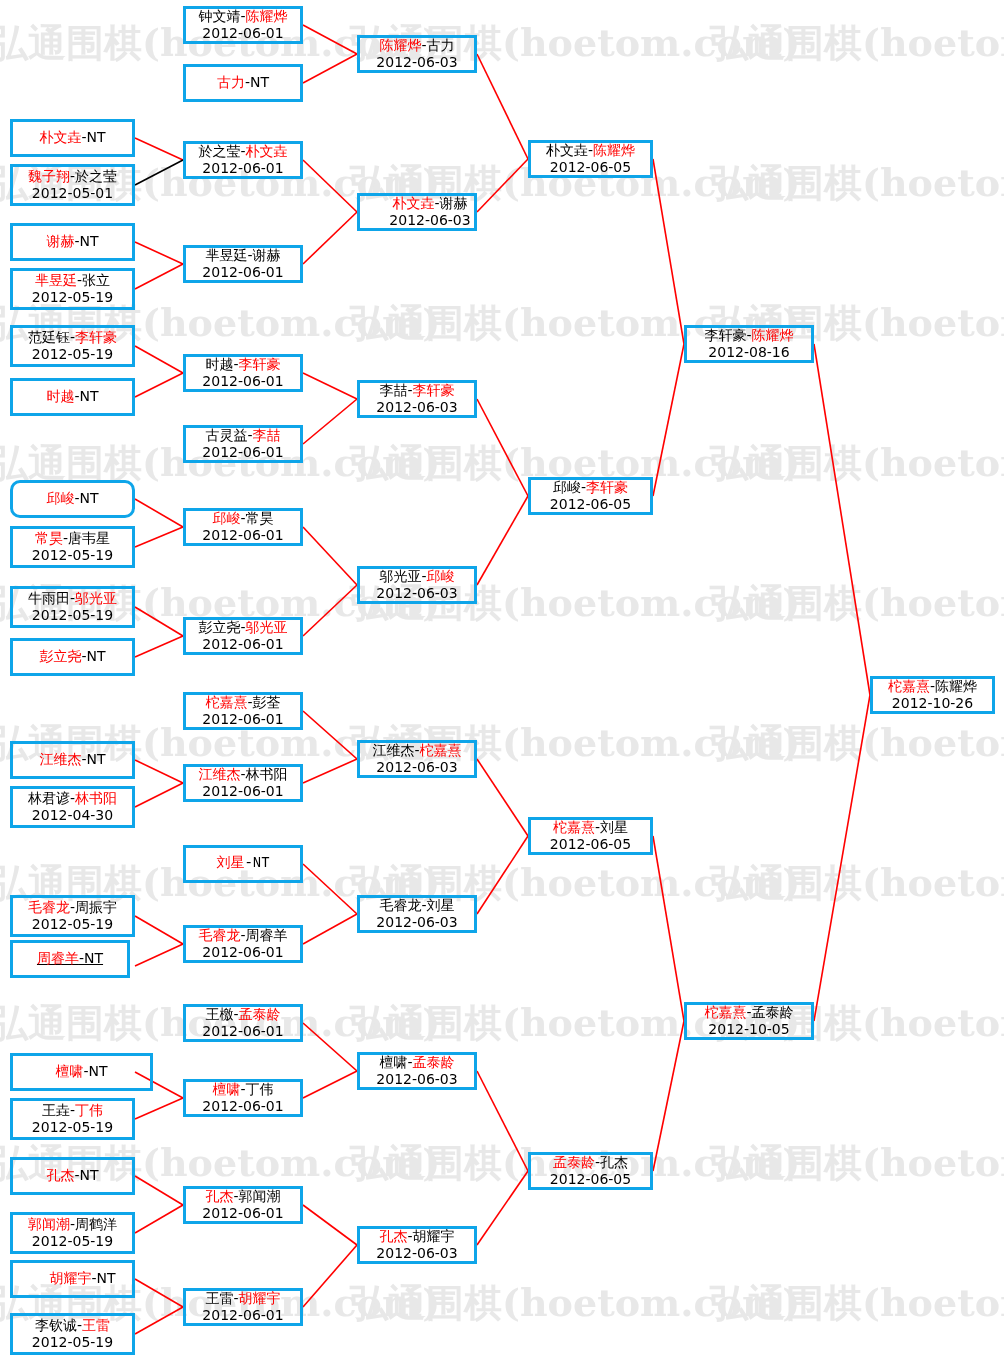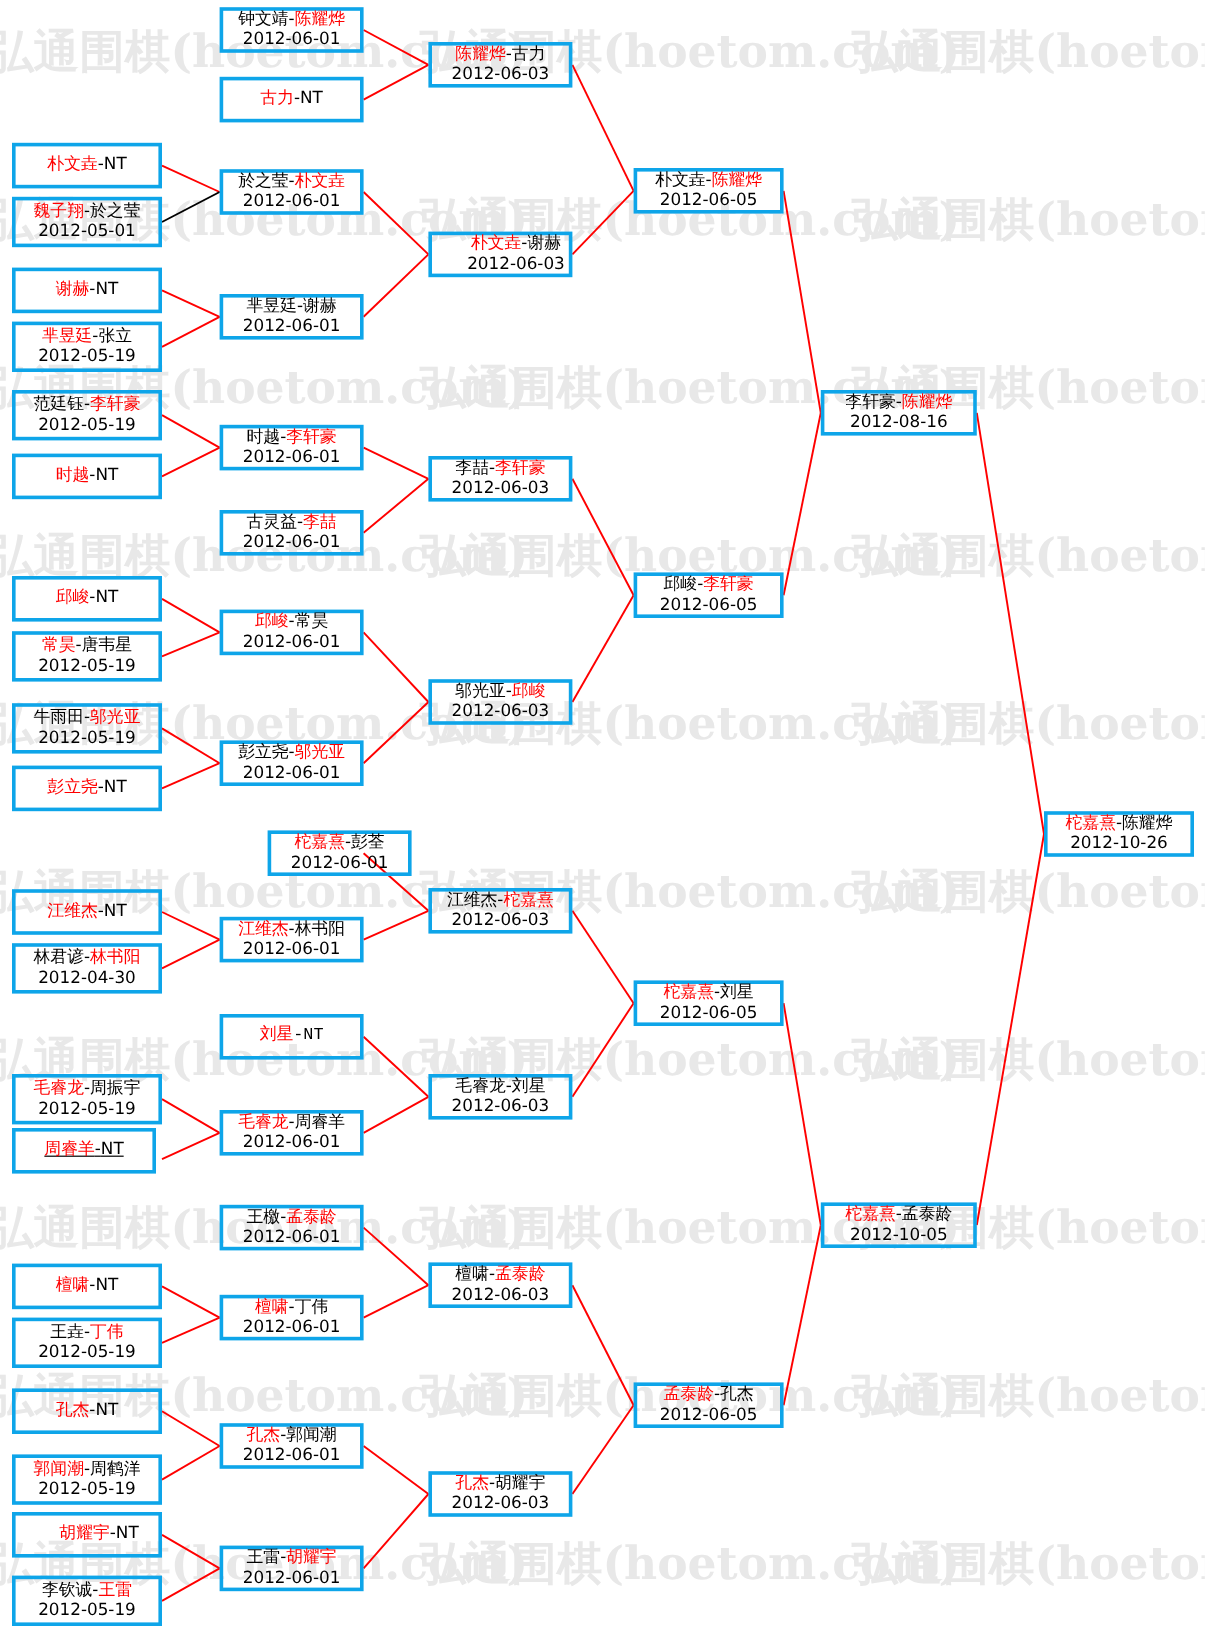--- a/index.html
+++ b/index.html
@@ -175,21 +175,21 @@
       <div class="ln k">2012-06-01</div>
     </div>
     <div class="node" style="left: 183px; top: 425px; width: 120px; height: 38px; font-size: 14px;">
       <div class="ln"><span class="k">古灵益</span><span class="k">-</span><span class="r">李喆</span></div>
       <div class="ln k">2012-06-01</div>
     </div>
     <div class="node" style="left: 357px; top: 380px; width: 120px; height: 38px; font-size: 14px;">
       <div class="ln"><span class="k">李喆</span><span class="k">-</span><span class="r">李轩豪</span></div>
       <div class="ln k">2012-06-03</div>
     </div>
-    <div class="node" style="left: 10px; top: 480px; width: 125px; height: 38px; font-size: 14px;">
+    <div class="node" style="left: 10px; top: 480px; width: 125px; height: 38px; font-size: 14px; border-radius: 10px;">
       <div class="ln"><span class="r">邱峻</span><span class="k">-</span><span class="k">NT</span></div>
     </div>
     <div class="node" style="left: 10px; top: 526px; width: 125px; height: 42px; font-size: 14px;">
       <div class="ln"><span class="r">常昊</span><span class="k">-</span><span class="k">唐韦星</span></div>
       <div class="ln k">2012-05-19</div>
     </div>
     <div class="node" style="left: 183px; top: 508px; width: 120px; height: 38px; font-size: 14px;">
       <div class="ln"><span class="r">邱峻</span><span class="k">-</span><span class="k">常昊</span></div>
       <div class="ln k">2012-06-01</div>
     </div>
@@ -209,21 +209,21 @@
       <div class="ln k">2012-06-03</div>
     </div>
     <div class="node" style="left: 528px; top: 477px; width: 125px; height: 38px; font-size: 14px;">
       <div class="ln"><span class="k">邱峻</span><span class="k">-</span><span class="r">李轩豪</span></div>
       <div class="ln k">2012-06-05</div>
     </div>
     <div class="node" style="left: 684px; top: 325px; width: 130px; height: 38px; font-size: 14px;">
       <div class="ln"><span class="k">李轩豪</span><span class="k">-</span><span class="r">陈耀烨</span></div>
       <div class="ln k">2012-08-16</div>
     </div>
-    <div class="node" style="left: 183px; top: 692px; width: 120px; height: 38px; font-size: 14px; margin-left: 40px;">
+    <div class="node" style="left: 183px; top: 692px; width: 120px; height: 38px; font-size: 14px;">
       <div class="ln"><span class="r">柁嘉熹</span><span class="k">-</span><span class="k">彭荃</span></div>
       <div class="ln k">2012-06-01</div>
     </div>
     <div class="node" style="left: 10px; top: 741px; width: 125px; height: 38px; font-size: 14px;">
       <div class="ln"><span class="r">江维杰</span><span class="k">-</span><span class="k">NT</span></div>
     </div>
     <div class="node" style="left: 10px; top: 786px; width: 125px; height: 42px; font-size: 14px;">
       <div class="ln"><span class="k">林君谚</span><span class="k">-</span><span class="r">林书阳</span></div>
       <div class="ln k">2012-04-30</div>
     </div>
@@ -254,21 +254,21 @@
       <div class="ln k">2012-06-03</div>
     </div>
     <div class="node" style="left: 528px; top: 817px; width: 125px; height: 38px; font-size: 14px;">
       <div class="ln"><span class="r">柁嘉熹</span><span class="k">-</span><span class="k">刘星</span></div>
       <div class="ln k">2012-06-05</div>
     </div>
     <div class="node" style="left: 183px; top: 1004px; width: 120px; height: 38px; font-size: 14px;">
       <div class="ln"><span class="k">王檄</span><span class="k">-</span><span class="r">孟泰龄</span></div>
       <div class="ln k">2012-06-01</div>
     </div>
-    <div class="node" style="left: 10px; top: 1053px; width: 125px; height: 38px; font-size: 14px;">
+    <div class="node" style="left: 10px; top: 1053px; width: 143px; height: 38px; font-size: 14px;">
       <div class="ln"><span class="r">檀啸</span><span class="k">-</span><span class="k">NT</span></div>
     </div>
     <div class="node" style="left: 10px; top: 1098px; width: 125px; height: 42px; font-size: 14px;">
       <div class="ln"><span class="k">王垚</span><span class="k">-</span><span class="r">丁伟</span></div>
       <div class="ln k">2012-05-19</div>
     </div>
     <div class="node" style="left: 183px; top: 1079px; width: 120px; height: 38px; font-size: 14px;">
       <div class="ln"><span class="r">檀啸</span><span class="k">-</span><span class="k">丁伟</span></div>
       <div class="ln k">2012-06-01</div>
     </div>

